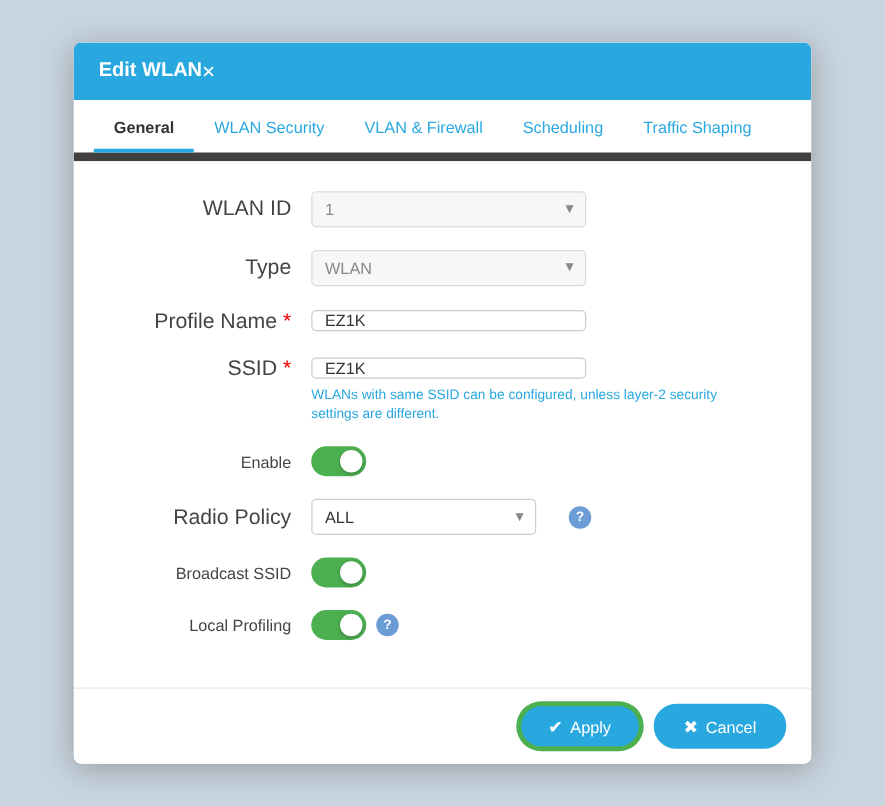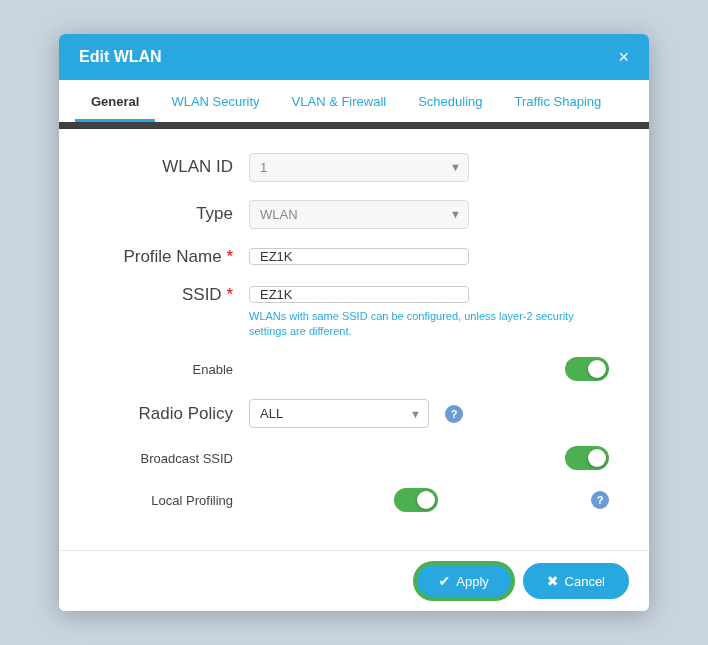--- a/index.html
+++ b/index.html
@@ -31,21 +31,21 @@
       position: relative;
     }
     .modal-header {
       background: #29a8e0;
       color: #fff;
       padding: 14px 20px;
       font-size: 16px;
       font-weight: bold;
       display: flex;
       align-items: center;
-      justify-content: space-between;
+      justify-content: flex-start;
     }
     .modal-close {
       color: #fff;
       font-size: 18px;
       cursor: pointer;
       background: none;
       border: none;
       line-height: 1;
     }
     .tabs {
@@ -132,21 +132,20 @@
       font-size: 11px;
       color: #29a8e0;
       margin-top: 4px;
       margin-left: 150px;
       line-height: 1.4;
     }
     .toggle-row {
       display: flex;
       align-items: center;
       margin-bottom: 18px;
-      justify-content: space-between;
     }
     .toggle-label {
       width: 150px;
       text-align: right;
       padding-right: 16px;
       color: #444;
       font-size: 13px;
       flex-shrink: 0;
     }
     .toggle {
@@ -230,21 +229,21 @@
       background: #29a8e0;
       color: #fff;
       border: 2px solid #29a8e0;
     }
     .btn-icon {
       font-size: 14px;
     }
     .radio-group-row {
       display: flex;
       align-items: center;
-      gap: 8px;
+      gap: 18px;
     }
     .policy-select-wrapper {
       position: relative;
       width: 180px;
     }
     .policy-select-wrapper select {
       width: 100%;
       padding: 6px 28px 6px 10px;
       border: 1px solid #ccc;
       border-radius: 4px;

